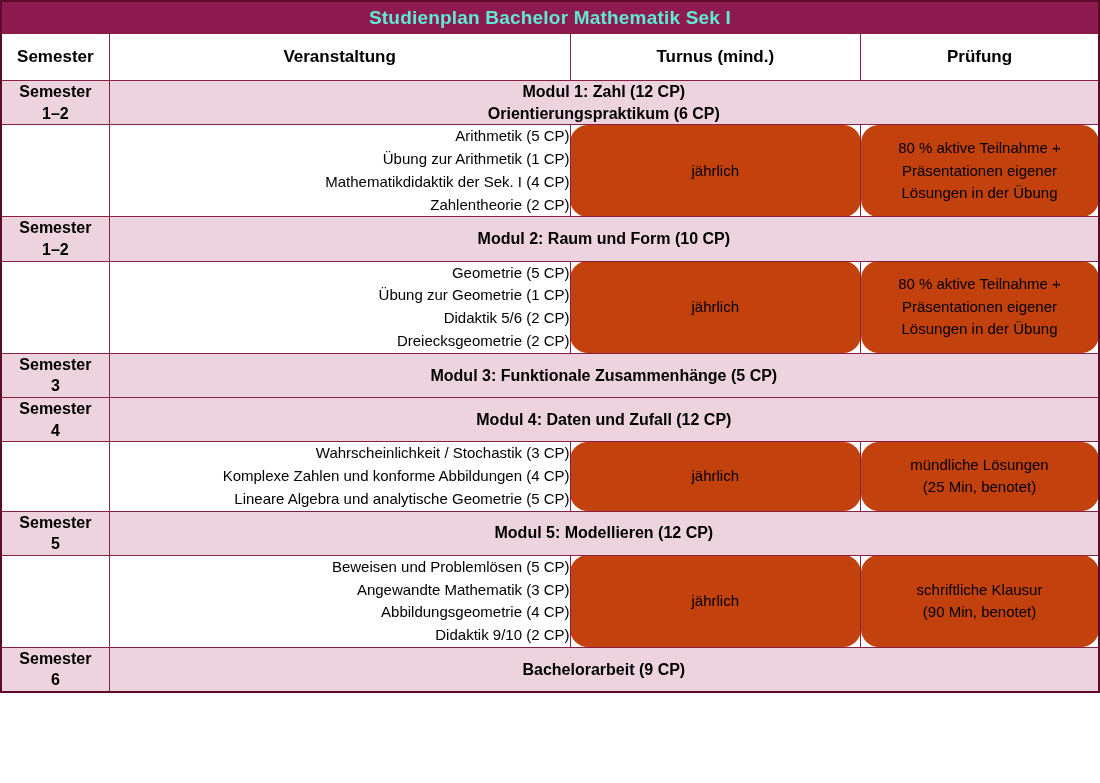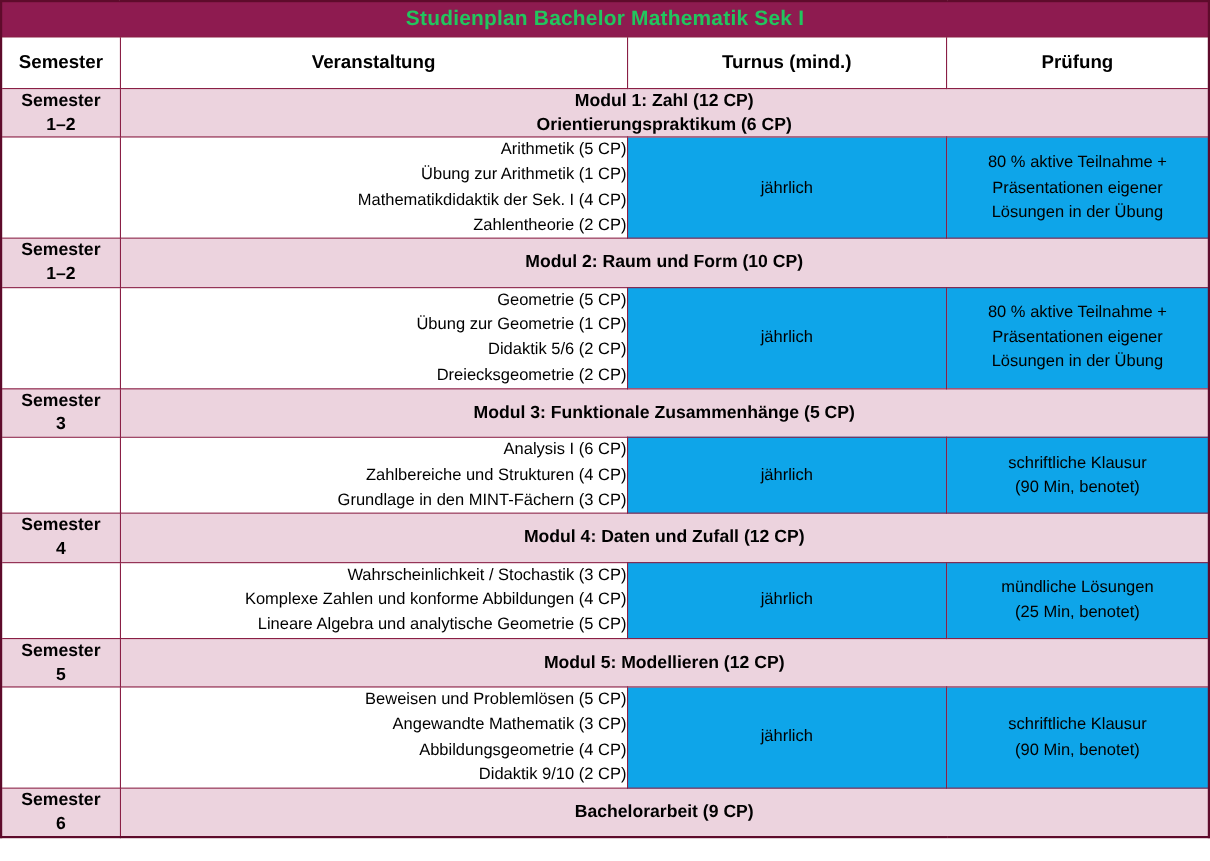--- a/index.html
+++ b/index.html
@@ -19,21 +19,21 @@
     table-layout: fixed;
     border: 2px solid #5e0b2b;
   }
   table.plan td, table.plan th {
     border: 1px solid #8a1f45;
     padding: 0;
     vertical-align: middle;
   }
   .title-row td {
     background: #8e1b50;
-    color: #22c55e;
+    color: #5eead4;
     text-align: center;
     font-weight: bold;
     font-size: 19px;
     height: 31px;
     letter-spacing: 0.2px;
   }
   .head-row td {
     background: #ffffff;
     color: #000000;
     text-align: center;
@@ -61,25 +61,26 @@
     background: #ffffff;
   }
   .courses-cell {
     background: #ffffff;
     text-align: left;
     font-size: 15px;
     padding: 8px 0 8px 10px;
     line-height: 1.52;
   }
   .turnus-cell, .pruef-cell {
-    background: #0ea5e9;
+    background: #c2410c;
     text-align: center;
     font-size: 15px;
     line-height: 1.5;
     padding: 6px 8px;
+    border-radius: 18px;
   }
   .col-sem { width: 108px; }
   .col-ver { width: 460px; }
   .col-tur { width: 290px; }
   .col-pru { width: 238px; }
   .courses-cell div { white-space: nowrap; text-align: right; }
   .pruef-cell div, .turnus-cell div { white-space: nowrap; }
 </style>
 </head>
 <body>
@@ -136,33 +137,20 @@
         <td class="pruef-cell">
           <div>80 % aktive Teilnahme +</div>
           <div>Präsentationen eigener</div>
           <div>Lösungen in der Übung</div>
         </td>
       </tr>
       <tr class="module-row">
         <td class="sem-cell">Semester<br>3</td>
         <td colspan="3">Modul 3: Funktionale Zusammenhänge (5 CP)</td>
       </tr>
-      <tr>
-        <td class="blank-cell"></td>
-        <td class="courses-cell">
-          <div>Analysis I (6 CP)</div>
-          <div>Zahlbereiche und Strukturen (4 CP)</div>
-          <div>Grundlage in den MINT-Fächern (3 CP)</div>
-        </td>
-        <td class="turnus-cell">jährlich</td>
-        <td class="pruef-cell">
-          <div>schriftliche Klausur</div>
-          <div>(90 Min, benotet)</div>
-        </td>
-      </tr>
       <tr class="module-row">
         <td class="sem-cell">Semester<br>4</td>
         <td colspan="3">Modul 4: Daten und Zufall (12 CP)</td>
       </tr>
       <tr>
         <td class="blank-cell"></td>
         <td class="courses-cell">
           <div>Wahrscheinlichkeit / Stochastik (3 CP)</div>
           <div>Komplexe Zahlen und konforme Abbildungen (4 CP)</div>
           <div>Lineare Algebra und analytische Geometrie (5 CP)</div>

